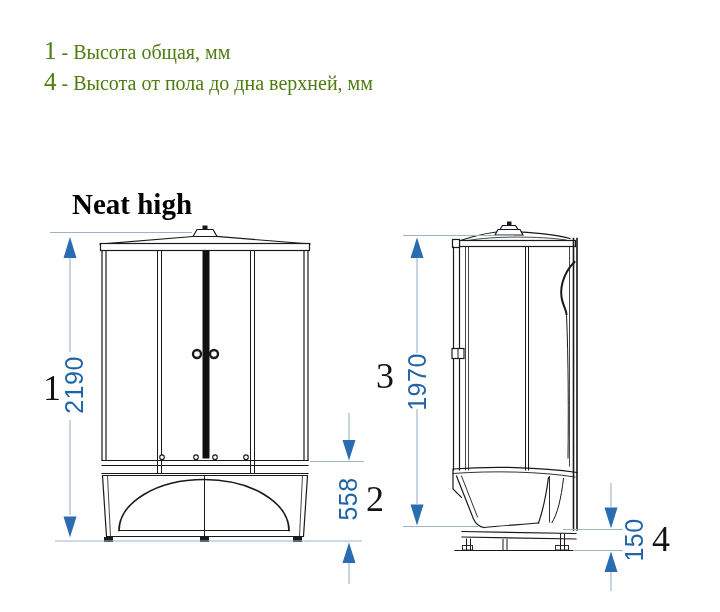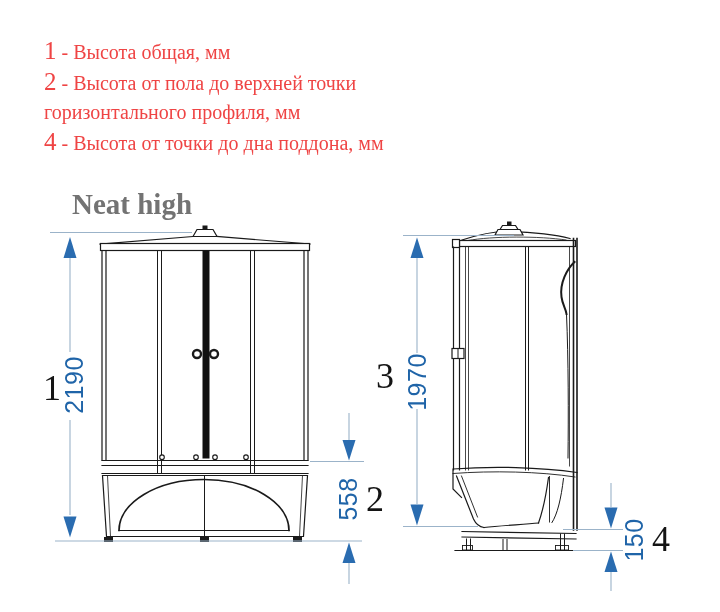--- a/index.html
+++ b/index.html
@@ -3,29 +3,29 @@
 <meta charset="utf-8">
 <style>
   html,body { margin:0; padding:0; background:#ffffff; }
   #page {
     position:relative; width:720px; height:612px; background:#ffffff;
     font-family:"Liberation Serif", serif; overflow:hidden;
   }
   
   #legend {
     position:absolute; left:44px; top:36px; width:364px;
-    color:#ef4444; line-height:29px; font-size:20px;
+    color:#4d7c0f; line-height:29px; font-size:20px;
   }
   .legend-item { display:block; }
   .legend-num { font-size:25px; }
   .legend-text { font-size:20px; }
   
   #title {
     position:absolute; left:72px; top:188px;
-    font-size:29px; font-weight:bold; color:#737373;
+    font-size:29px; font-weight:bold; color:#000000;
     font-family:"Liberation Serif", serif; white-space:nowrap;
   }
   
   #canvas { position:absolute; left:0; top:0; }
   
   .dim-label {
     position:absolute; transform:translate(-50%,-50%);
     font-family:"Liberation Serif", serif; font-size:36px; color:#141414;
     white-space:nowrap;
   }
@@ -35,22 +35,21 @@
     white-space:nowrap; letter-spacing:0.5px;
   }
 </style>
 </head>
 <body>
 
 <div id="page">
 
   <div id="legend">
     <div class="legend-item"><span class="legend-num">1</span> <span class="legend-text">- Высота общая, мм</span></div>
-    <div class="legend-item"><span class="legend-num">2</span> <span class="legend-text">- Высота от пола до верхней точки горизонтального профиля, мм</span></div>
-    <div class="legend-item"><span class="legend-num">4</span> <span class="legend-text">- Высота от точки до дна поддона, мм</span></div>
+    <div class="legend-item"><span class="legend-num">4</span> <span class="legend-text">- Высота от пола до дна верхней, мм</span></div>
   </div>
 
   <div id="title">Neat high</div>
 
   <svg id="canvas" width="720" height="612" viewBox="0 0 720 612">
 
     <g stroke="#1a1a1a" fill="none" stroke-width="1.2" stroke-linecap="square">
 
       <g>
         <path d="M100 244 L193 236.5 M310 244 L217 236.5"></path>

